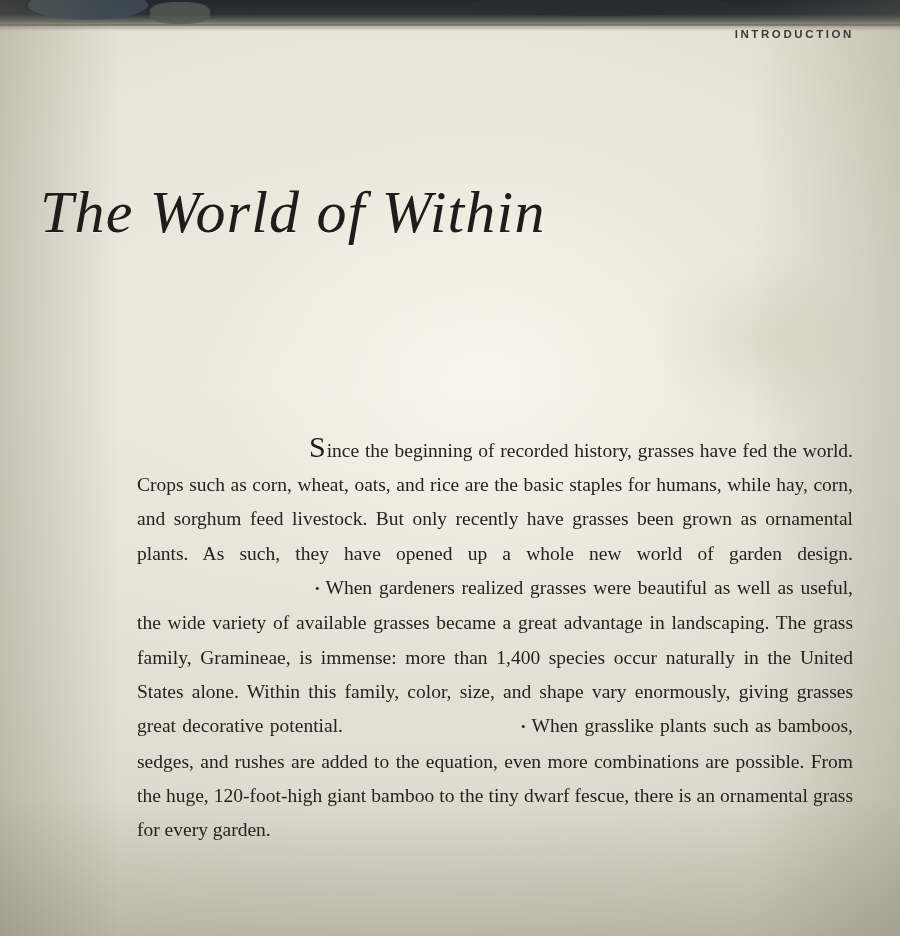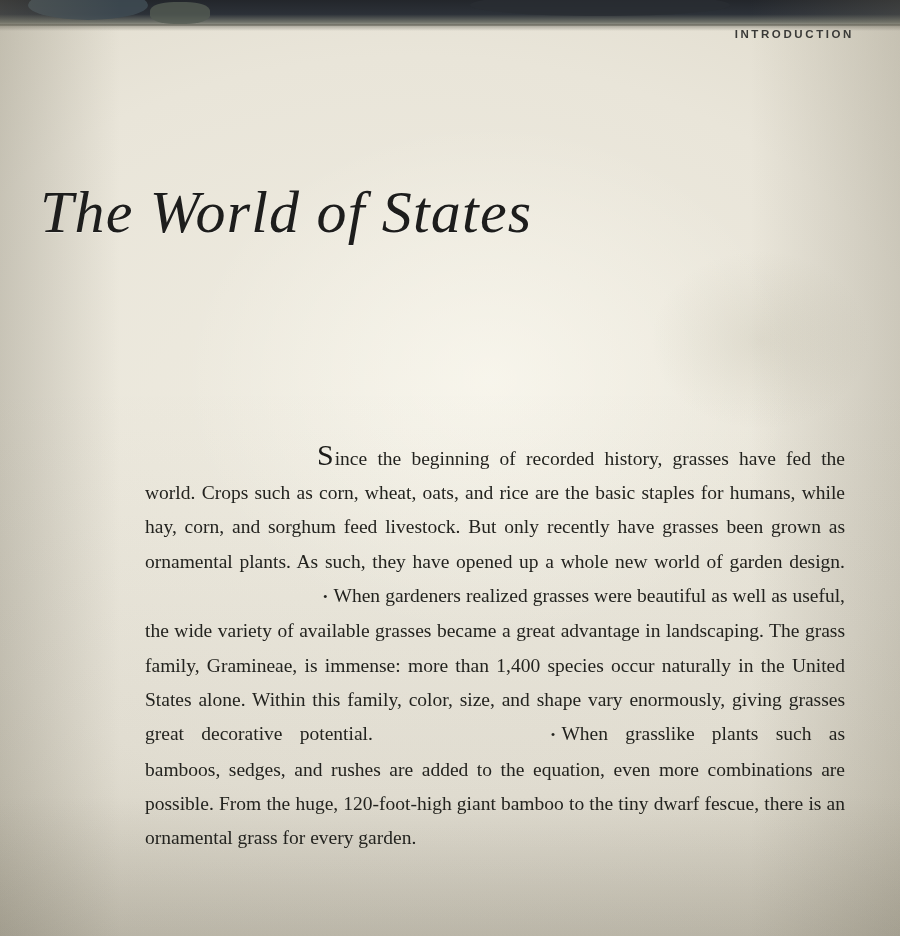--- a/index.html
+++ b/index.html
@@ -128,21 +128,21 @@
     top: 432px;
     width: 716px;
     font-family: "Liberation Serif", serif;
     font-size: 19.5px;
     line-height: 34.2px;
     color: #23231f;
     text-align: justify;
     text-justify: inter-word;
   }
   .body-block p {
-    margin: 8px;
+    margin: 0;
     text-indent: 172px;
   }
   .dropcap {
     font-size: 30px;
     line-height: 30px;
     font-weight: 400;
     color: #1b1b18;
     padding-right: 1px;
     font-family: "Liberation Serif", serif;
   }
@@ -184,21 +184,21 @@
   <div class="band-edge"></div>
 
   <div class="paper-glow"></div>
   <div class="bleed-through"></div>
   <div class="paper-shade-left"></div>
   <div class="paper-shade-right"></div>
   <div class="paper-shade-bottom"></div>
 
   <div class="running-head">INTRODUCTION</div>
 
-  <h1 class="chapter-title">The World of States</h1>
+  <h1 class="chapter-title">The World of Within</h1>
 
   <div class="text-shade"></div>
 
   <div class="body-block">
     <p><span class="dropcap">S</span><span>ince the beginning of recorded history, grasses have fed the world. Crops such as corn, wheat, oats, and rice are the basic staples for humans, while hay, corn, and sorghum feed livestock. But only recently have grasses been grown as ornamental plants. As such, they have opened up a whole new world of garden design.</span><span class="bullet-sep">•</span><span>When gardeners realized grasses were beautiful as well as useful, the wide variety of available grasses became a great advantage in landscaping. The grass family, Gramineae, is immense: more than 1,400 species occur naturally in the United States alone. Within this family, color, size, and shape vary enormously, giving grasses great decorative potential.</span><span class="bullet-sep">•</span><span>When grasslike plants such as bamboos, sedges, and rushes are added to the equation, even more combinations are possible. From the huge, 120-foot-high giant bamboo to the tiny dwarf fescue, there is an ornamental grass for every garden.</span></p>
   </div>
 
 </div>
 
 </body></html>

